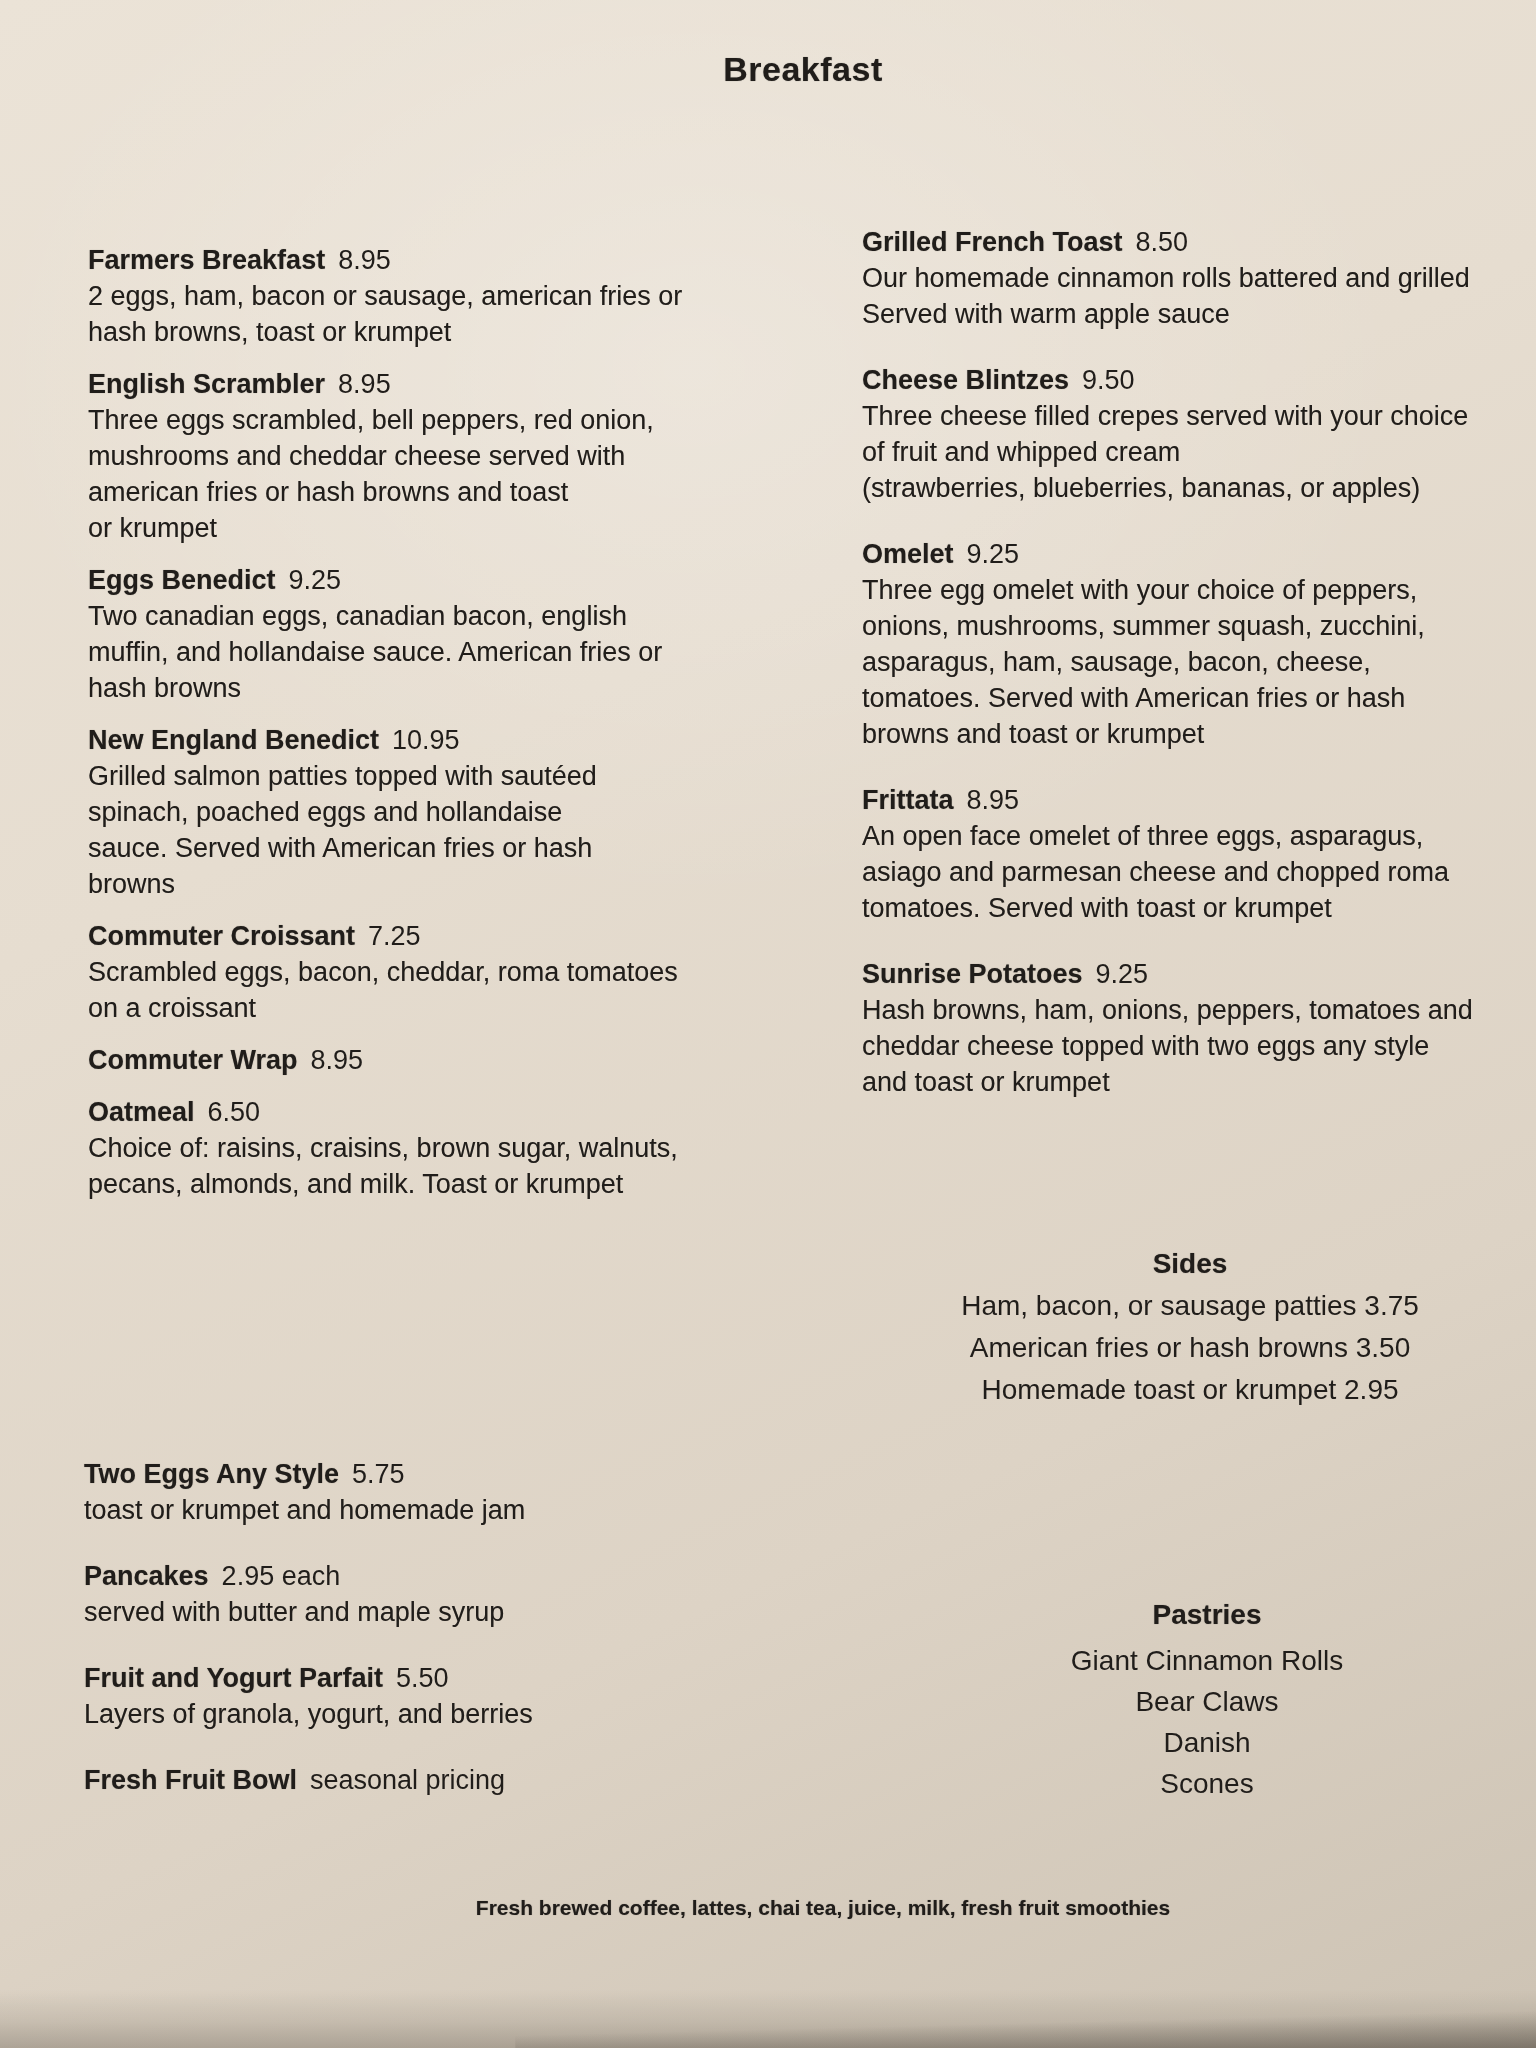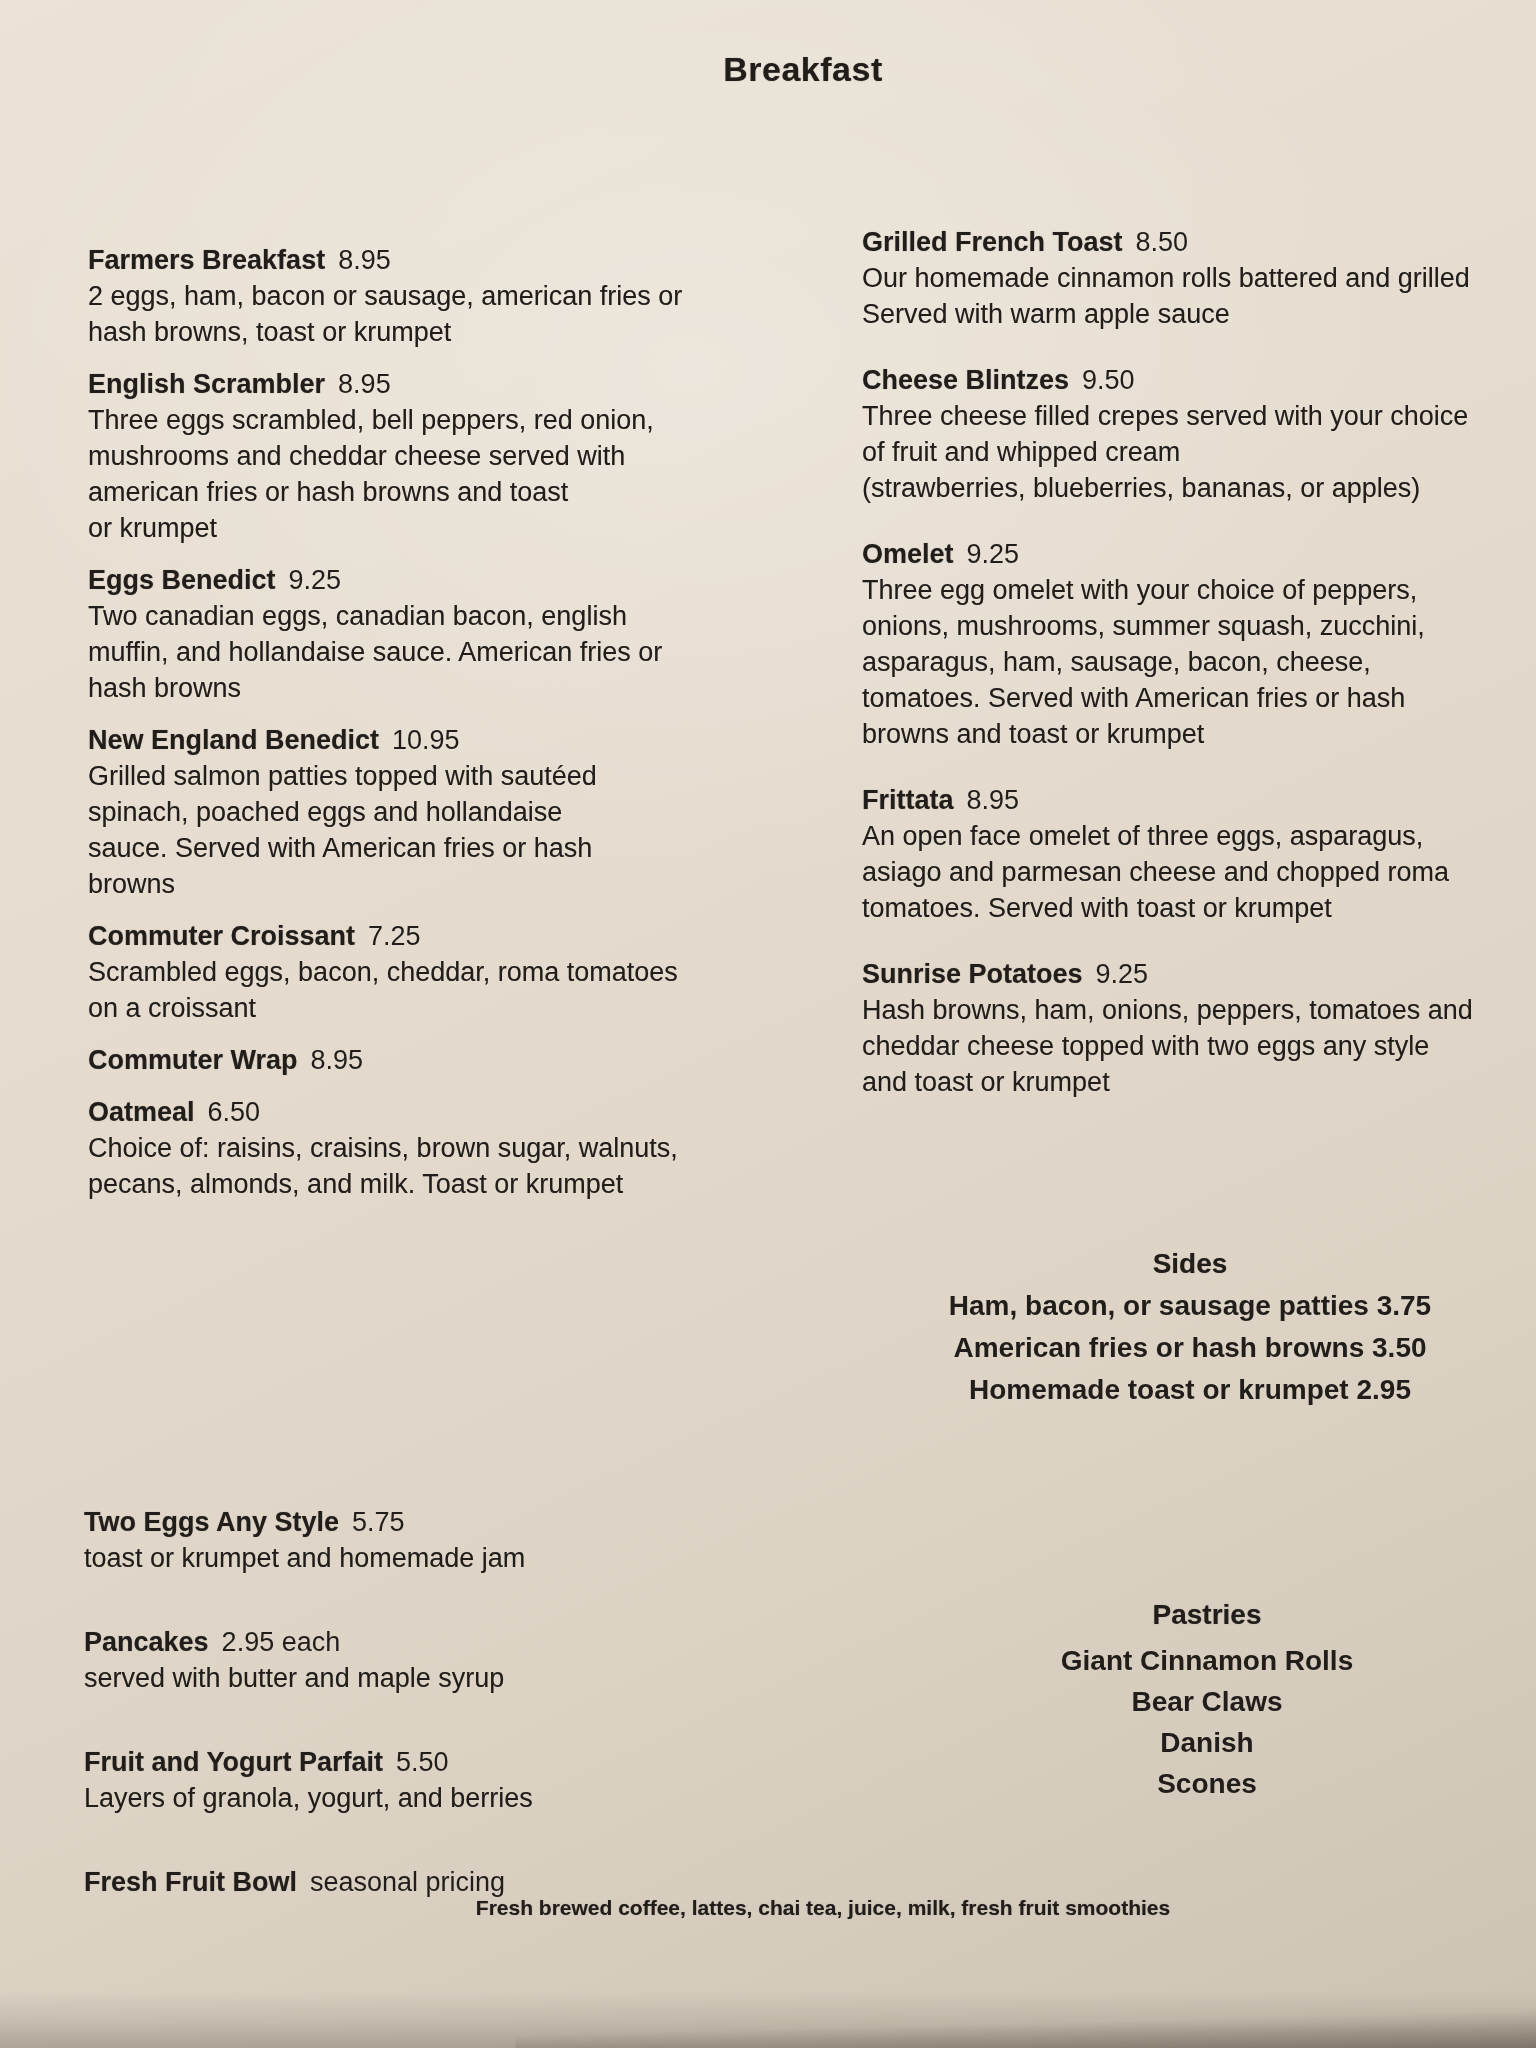--- a/index.html
+++ b/index.html
@@ -21,40 +21,40 @@
     text-align: center;
     font-size: 34px; font-weight: 700;
     letter-spacing: 0.5px;
     text-shadow: 0 0 1px rgba(32,29,26,0.45);
   }
   .col { position: absolute; }
   #col-left-upper { left: 88px;  top: 242px;  width: 720px; }
   #col-left-lower { left: 84px;  top: 1456px; width: 720px; }
   #col-right      { left: 862px; top: 224px;  width: 674px; }
   .item { margin-bottom: 16px; }
-  #col-left-lower .item { margin-bottom: 30px; margin-top: 48px; }
+  #col-left-lower .item { margin-bottom: 30px; }
   #col-right .item { margin-bottom: 30px; }
   .head { font-size: 27px; line-height: 36px; }
   .nm { font-weight: 700; text-shadow: 0 0 1px rgba(32,29,26,0.4); }
   .pr { font-weight: 400; margin-left: 13px; }
   .desc {
     font-size: 27px; line-height: 36px;
     white-space: pre-line;
     text-shadow: 0 0 0.5px rgba(32,29,26,0.3);
   }
   .center-block { position: absolute; text-align: center; }
   #sides-block    { left: 865px; top: 1243px; width: 650px; }
   #pastries-block { left: 882px; top: 1594px; width: 650px; }
   .block-title {
     font-size: 28px; font-weight: 700; line-height: 42px;
     text-shadow: 0 0 1px rgba(32,29,26,0.45);
   }
   #sides-block .block-title { }
   #pastries-block .block-title { margin-bottom: 4px; }
-  .block-line { font-size: 28px; line-height: 42px; font-weight: bold; }
+  .block-line { font-size: 28px; line-height: 42px; }
   #pastries-block .block-line { line-height: 41px; }
   .footer-line {
     position: absolute; top: 1896px; left: 110px; right: 0;
     text-align: center;
     font-size: 21px; font-weight: 700;
     text-shadow: 0 0 1px rgba(32,29,26,0.45);
   }
   .photo-edge-shadow {
     position: absolute; left: 0; right: 0; bottom: 0; height: 58px;
     background: linear-gradient(to bottom, rgba(94,86,74,0) 0%, rgba(94,86,74,0.16) 55%, rgba(84,76,65,0.34) 100%);

